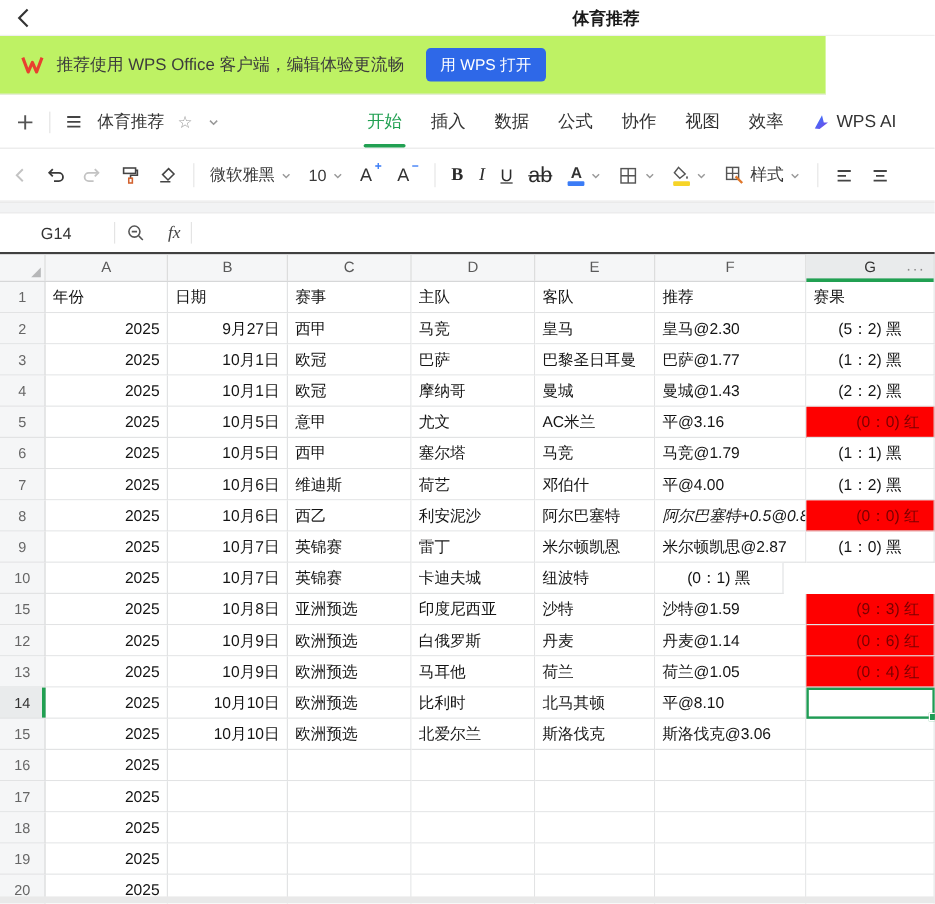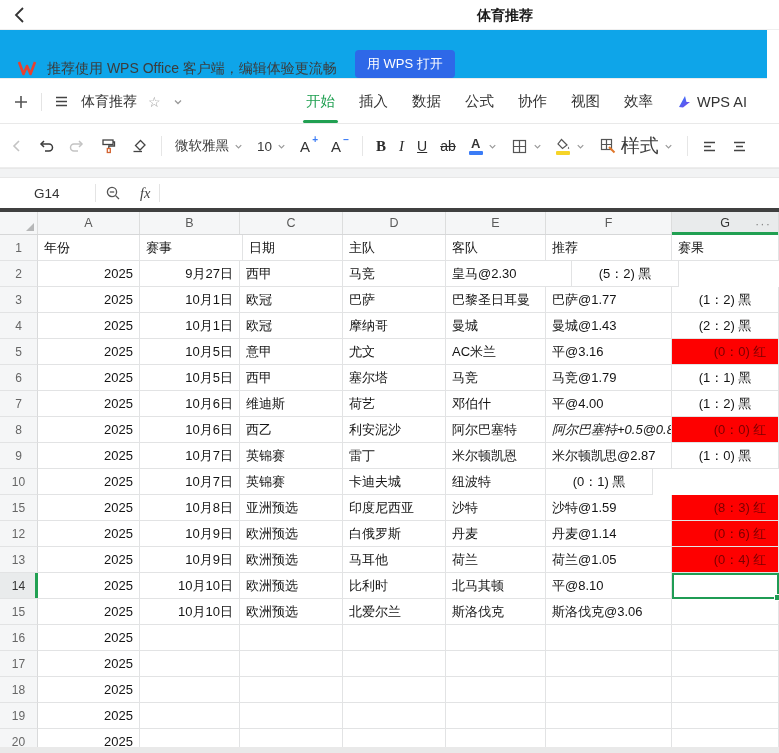--- a/index.html
+++ b/index.html
@@ -12,23 +12,23 @@
   svg { display:block; }
 
   
   .titlebar { position:absolute; top:0; left:0; width:779px; height:30px;
     background:#fff; border-bottom:1px solid #efefef; }
   .back-btn { position:absolute; left:10px; top:4px; width:22px; height:22px; cursor:pointer; }
   .page-title { position:absolute; left:505px; top:0; transform:translateX(-50%);
     line-height:30px; font-size:14px; font-weight:700; color:#1a1a1a; white-space:nowrap; }
 
   
-  .banner { position:absolute; top:30px; left:0; width:767px; height:49px;
-    background:#0ea5e9; border-bottom:1px solid #ececec;
-    display:flex; align-items:flex-end; padding-left:17px; }
+  .banner { position:absolute; top:30px; left:0; width:688px; height:49px;
+    background:#bef264; border-bottom:1px solid #ececec;
+    display:flex; align-items:center; padding-left:17px; }
   .banner-text { font-size:14px; color:#3c3c3c; margin-left:10px; white-space:nowrap; }
   .banner-btn { margin-left:18px; background:#2e68e8; color:#fff; font-size:13px;
     padding:5px 12px; border-radius:4px; border:none; cursor:pointer; white-space:nowrap; }
 
   
   .menubar { position:absolute; top:80px; left:0; width:779px; height:44px;
     background:#fff; border-bottom:1px solid #e9e9e9; }
   .mb-left { position:absolute; left:12px; top:0; height:100%; display:flex; align-items:center; gap:11px; }
   .mb-divider { width:1px; height:18px; background:#e4e4e4; }
   .doc-name { font-size:14px; color:#333; }
@@ -45,37 +45,37 @@
     background:#fff; display:flex; align-items:center; gap:13px; padding-left:10px;
     border-bottom:1px solid #ededed; }
   .tb-item { display:flex; align-items:center; cursor:pointer; flex:none; }
   .tb-divider { width:1px; height:20px; background:#e6e6e6; flex:none; }
   .chev { margin-left:4px; }
   .font-name { font-size:13.5px; color:#3a3a3a; white-space:nowrap; }
   .font-size { font-size:13.5px; color:#3a3a3a; }
   .glyph-b { font-size:15px; font-weight:700; color:#2b2b2b; font-family:"Liberation Serif","DejaVu Serif",serif; }
   .glyph-i { font-size:15px; font-style:italic; color:#2b2b2b; font-family:"Liberation Serif","DejaVu Serif",serif; }
   .glyph-u { font-size:14px; text-decoration:underline; color:#2b2b2b; }
-  .glyph-s { font-size:14px; text-decoration:line-through; color:#2b2b2b; }
+  .glyph-s { font-size:18px; text-decoration:line-through; color:#2b2b2b; }
   .font-color-stack { display:flex; flex-direction:column; align-items:center; }
   .font-color-stack .a { font-size:13px; color:#333; line-height:13px; font-weight:600; }
   .font-color-stack .bar { width:14px; height:4px; background:#3b7cf6; border-radius:1px; margin-top:1px; }
   .fill-stack { display:flex; flex-direction:column; align-items:center; }
   .fill-stack .bar { width:14px; height:4px; background:#f6d428; border-radius:1px; margin-top:1px; }
   .a-mod { position:relative; font-size:15px; color:#333; padding-right:8px; }
   .a-mod .mod { position:absolute; top:-4px; right:0; font-size:10px; color:#3b7cf6; font-weight:700; }
-  .style-label { font-size:19px; color:#3a3a3a; margin-left:4px; white-space:nowrap; }
+  .style-label { font-size:14px; color:#3a3a3a; margin-left:4px; white-space:nowrap; }
 
   
   .strip { position:absolute; top:168px; left:0; width:779px; height:10px;
     background:#f2f3f4; border-top:1px solid #e8e8e8; border-bottom:1px solid #e8e8e8; }
 
   
   .formulabar { position:absolute; top:178px; left:0; width:779px; height:34px;
-    background:#fff; border-bottom:4px solid #404040; display:flex; align-items:center; }
+    background:#fff; border-bottom:2px solid #404040; display:flex; align-items:center; }
   .name-box { width:95px; flex:none; font-size:13.5px; color:#333; padding-left:34px; cursor:text; }
   .fb-divider { width:1px; height:18px; background:#e4e4e4; flex:none; }
   .fb-icon { margin:0 9px; flex:none; cursor:pointer; }
   .fx { font-family:"Liberation Serif","DejaVu Serif",serif; font-style:italic; font-size:14.5px; color:#444; }
   .formula-input { flex:1; height:100%; font-size:13px; color:#222; padding-left:10px; cursor:text; }
 
   
   .colheaders { position:absolute; top:212px; left:0; width:779px; height:23px; display:flex;
     background:#f5f6f7; border-bottom:1px solid #d6d7d8; }
   .corner { width:38px; flex:none; position:relative; border-right:1px solid #dcdddd; cursor:pointer; }
@@ -336,33 +336,34 @@
     <div class="colhead" style="width: 126px;">F</div>
     <div class="colhead sel" style="width: 107px;">G</div>
     <div class="more-cols">···</div>
   </div>
 <div class="more-cols-wrap"></div>
 
 <div class="grid" id="grid">
     <div class="grow">
       <div class="rowhead">1</div>
       <div class="cell al" style="width: 102px;">年份</div>
+      <div class="cell al" style="width: 100px;">日期</div>
       <div class="cell al" style="width: 103px;">赛事</div>
-      <div class="cell al" style="width: 100px;">日期</div>
       <div class="cell al" style="width: 103px;">主队</div>
       <div class="cell al" style="width: 100px;">客队</div>
       <div class="cell al" style="width: 126px;">推荐</div>
       <div class="cell al" style="width: 107px;">赛果</div>
     </div>
     <div class="grow">
       <div class="rowhead">2</div>
       <div class="cell ar" style="width: 102px;">2025</div>
       <div class="cell ar" style="width: 100px;">9月27日</div>
       <div class="cell al" style="width: 103px;">西甲</div>
       <div class="cell al" style="width: 103px;">马竞</div>
+      <div class="cell al" style="width: 100px;">皇马</div>
       <div class="cell al" style="width: 126px;">皇马@2.30</div>
       <div class="cell ac" style="width: 107px;">(5：2) 黑</div>
     </div>
     <div class="grow">
       <div class="rowhead">3</div>
       <div class="cell ar" style="width: 102px;">2025</div>
       <div class="cell ar" style="width: 100px;">10月1日</div>
       <div class="cell al" style="width: 103px;">欧冠</div>
       <div class="cell al" style="width: 103px;">巴萨</div>
       <div class="cell al" style="width: 100px;">巴黎圣日耳曼</div>
@@ -439,21 +440,21 @@
       <div class="cell ac" style="width: 107px;">(0：1) 黑</div>
     </div>
     <div class="grow">
       <div class="rowhead">15</div>
       <div class="cell ar" style="width: 102px;">2025</div>
       <div class="cell ar" style="width: 100px;">10月8日</div>
       <div class="cell al" style="width: 103px;">亚洲预选</div>
       <div class="cell al" style="width: 103px;">印度尼西亚</div>
       <div class="cell al" style="width: 100px;">沙特</div>
       <div class="cell al" style="width: 126px;">沙特@1.59</div>
-      <div class="cell ac red" style="width: 107px;">(8：3) 红</div>
+      <div class="cell ac red" style="width: 107px;">(9：3) 红</div>
     </div>
     <div class="grow">
       <div class="rowhead">12</div>
       <div class="cell ar" style="width: 102px;">2025</div>
       <div class="cell ar" style="width: 100px;">10月9日</div>
       <div class="cell al" style="width: 103px;">欧洲预选</div>
       <div class="cell al" style="width: 103px;">白俄罗斯</div>
       <div class="cell al" style="width: 100px;">丹麦</div>
       <div class="cell al" style="width: 126px;">丹麦@1.14</div>
       <div class="cell ac red" style="width: 107px;">(0：6) 红</div>

